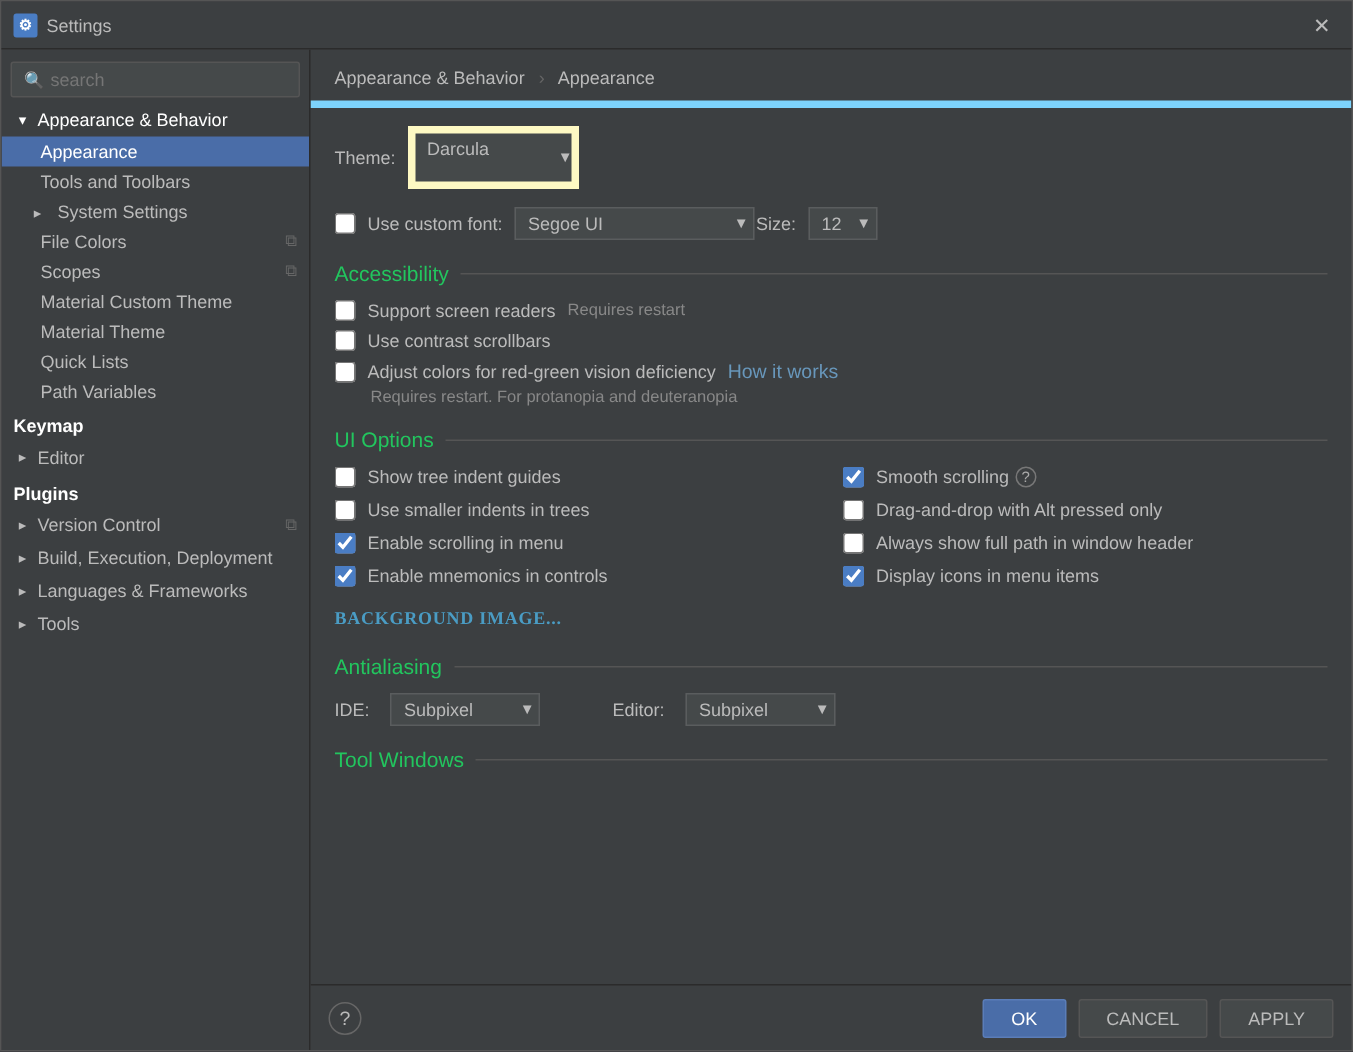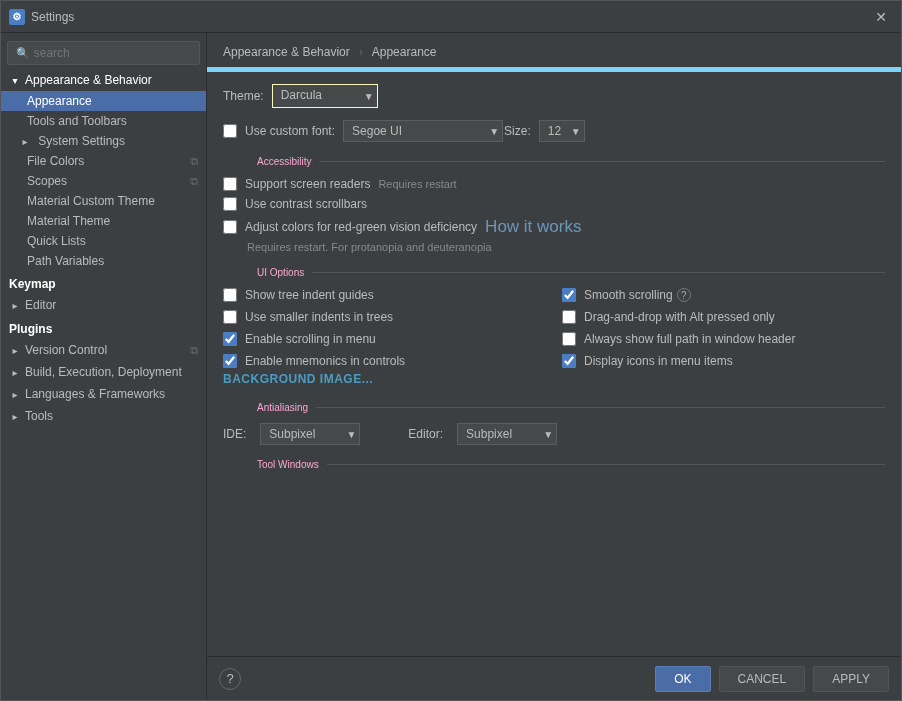--- a/index.html
+++ b/index.html
@@ -148,23 +148,23 @@
       margin-right: 8px;
       font-size: 12px;
     }
     .select-wrapper {
       position: relative;
       display: inline-flex;
       align-items: center;
     }
     .select-wrapper select {
       background: #45494a;
-      border: 1px solid #fef9c3;
-      color: #bbbbbb;
-      padding: 3px 22px 5px 8px;
+      border: 5px solid #fef9c3;
+      color: #bbbbbb;
+      padding: 3px 22px 15px 8px;
       font-size: 12px;
       appearance: none;
       cursor: pointer;
       outline: none;
     }
     .select-arrow {
       position: absolute;
       right: 4px;
       pointer-events: none;
       color: #bbbbbb;
@@ -185,34 +185,33 @@
     .checkbox-label {
       color: #bbbbbb;
       font-size: 12px;
     }
     .section-divider {
       display: flex;
       align-items: center;
       margin: 14px 0 10px 0;
     }
     .section-divider-label {
-      color: #f9a8d4;
-      font-size: 10px;
+      color: #22c55e;
+      font-size: 14px;
       padding-right: 8px;
       white-space: nowrap;
-      margin-left: 34px;
     }
     .section-divider-line {
       flex: 1;
       height: 1px;
       background: #555;
     }
     .hint-text {
       color: #6897bb;
-      font-size: 17px;
+      font-size: 13px;
       margin-left: 8px;
       cursor: pointer;
     }
     .restart-text {
       color: #888;
       font-size: 11px;
       margin-left: 24px;
       margin-bottom: 6px;
     }
     .grid-2col {
@@ -495,21 +494,21 @@
           <div class="checkbox-row">
             <input type="checkbox" checked="" style="width: 14px; height: 14px; margin-right: 8px; accent-color: rgb(74, 125, 196);">
             <span class="checkbox-label">Enable mnemonics in controls</span>
           </div>
           <div class="checkbox-row">
             <input type="checkbox" checked="" style="width: 14px; height: 14px; margin-right: 8px; accent-color: rgb(74, 125, 196);">
             <span class="checkbox-label">Display icons in menu items</span>
           </div>
         </div>
 
-        <div class="bg-image-btn" style="margin-top:0; margin-left:0px;">BACKGROUND IMAGE...</div>
+        <div class="bg-image-btn" style="margin-top:10px; margin-left:0px;font-family:Liberation Serif, serif;">BACKGROUND IMAGE...</div>
 
         <div class="section-divider" style="margin-top:16px;">
           <span class="section-divider-label">Antialiasing</span>
           <div class="section-divider-line"></div>
         </div>
 
         <div class="antialiasing-row">
           <div class="anti-item">
             <span class="form-label">IDE:</span>
             <div class="select-wrapper">

